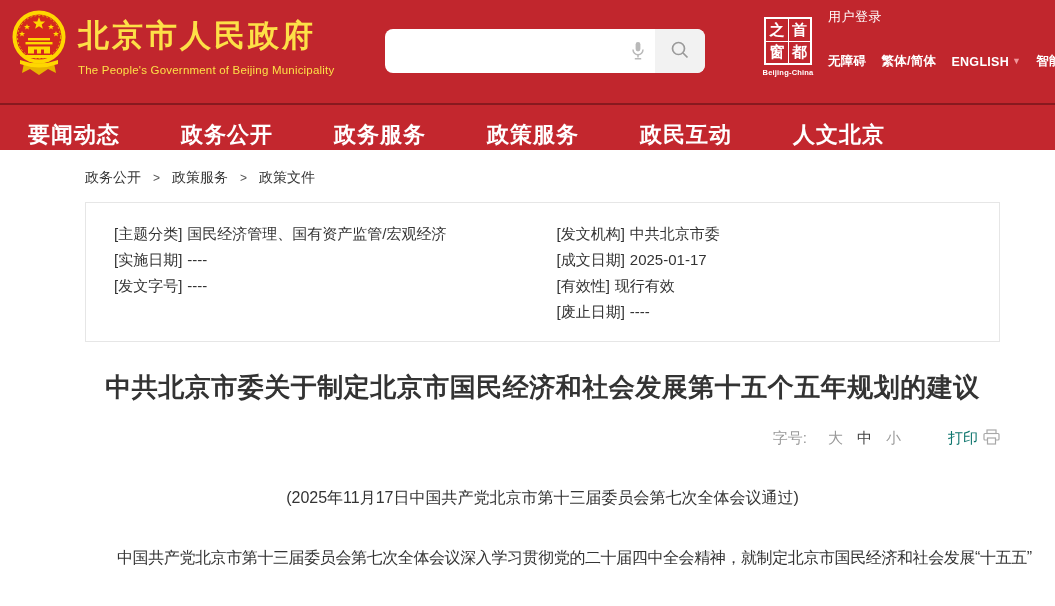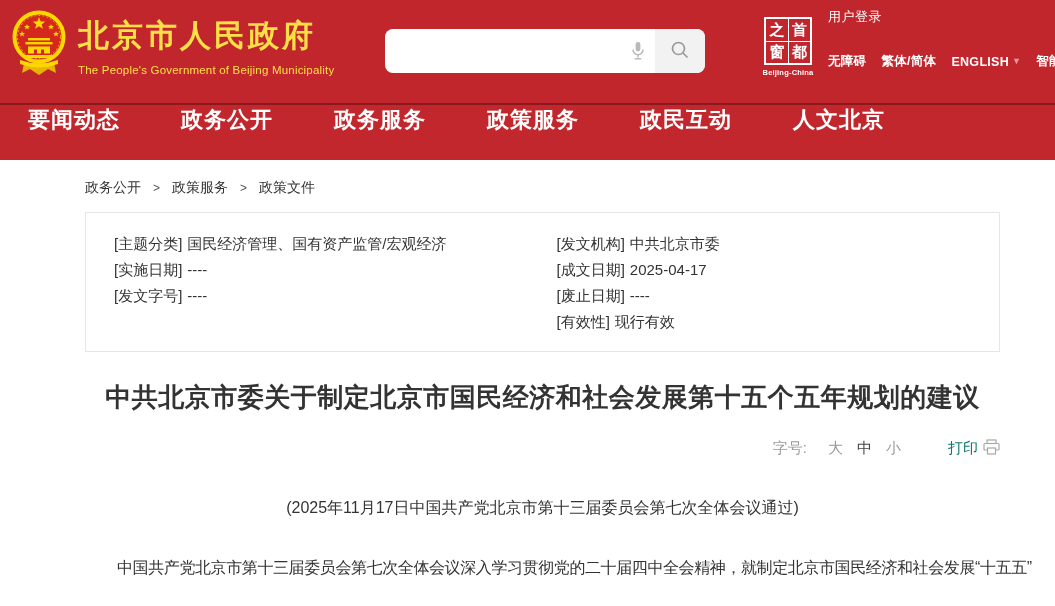--- a/index.html
+++ b/index.html
@@ -37,22 +37,22 @@
   .cap-caption { font-size:7.5px; margin-top:3px; letter-spacing:0.2px; font-weight:bold; }
 
   .user-login { position:absolute; left:828px; top:8px; color:#fff; font-size:13px;
                 cursor:pointer; letter-spacing:0.5px; }
   .quick-links { position:absolute; left:828px; top:53px; display:flex; gap:15px;
                  color:#fff; font-size:12.5px; align-items:center; white-space:nowrap; }
   .q-link { cursor:pointer; display:flex; align-items:center; gap:3px; letter-spacing:0.3px;font-weight:bold; }
   .tri { font-size:9px; color:#f0989c; line-height:1; }
 
   
-  .navbar { height:57px; background:#c3272e; border-top:2px solid #88191f;
-            display:flex; align-items:flex-start; padding-left:28px; gap:61px; }
+  .navbar { height:47px; background:#c3272e; border-top:2px solid #88191f;
+            display:flex; align-items:flex-end; padding-left:28px; gap:61px; }
   .nav-item { color:#fff; font-size:22px; font-weight:bold; letter-spacing:1px;
               cursor:pointer; white-space:nowrap; }
 
   
   .content { width:915px; margin-left:85px; }
   .breadcrumb { margin-top:18px; height:20px; display:flex; align-items:center;
                 gap:12px; font-size:14px; color:#333; }
   .crumb { cursor:pointer; }
   .crumb-sep { color:#555; font-size:12px; }
 
@@ -181,27 +181,27 @@
       </div>
       <div class="meta-row">
         <span class="meta-label">[发文字号]</span><span>----</span>
       </div>
     </div>
     <div class="meta-col">
       <div class="meta-row">
         <span class="meta-label">[发文机构]</span><span>中共北京市委</span>
       </div>
       <div class="meta-row">
-        <span class="meta-label">[成文日期]</span><span>2025-04-17</span>
+        <span class="meta-label">[成文日期]</span><span>2025-01-17</span>
+      </div>
+      <div class="meta-row">
+        <span class="meta-label">[有效性]</span><span>现行有效</span>
       </div>
       <div class="meta-row">
         <span class="meta-label">[废止日期]</span><span>----</span>
-      </div>
-      <div class="meta-row">
-        <span class="meta-label">[有效性]</span><span>现行有效</span>
       </div>
     </div>
   </div>
 
   <div class="doc-title">中共北京市委关于制定北京市国民经济和社会发展第十五个五年规划的建议</div>
 
   <div class="controls">
     <span class="fs-label">字号:</span>
     <span class="size-opt">大</span>
     <span class="size-opt selected">中</span>

